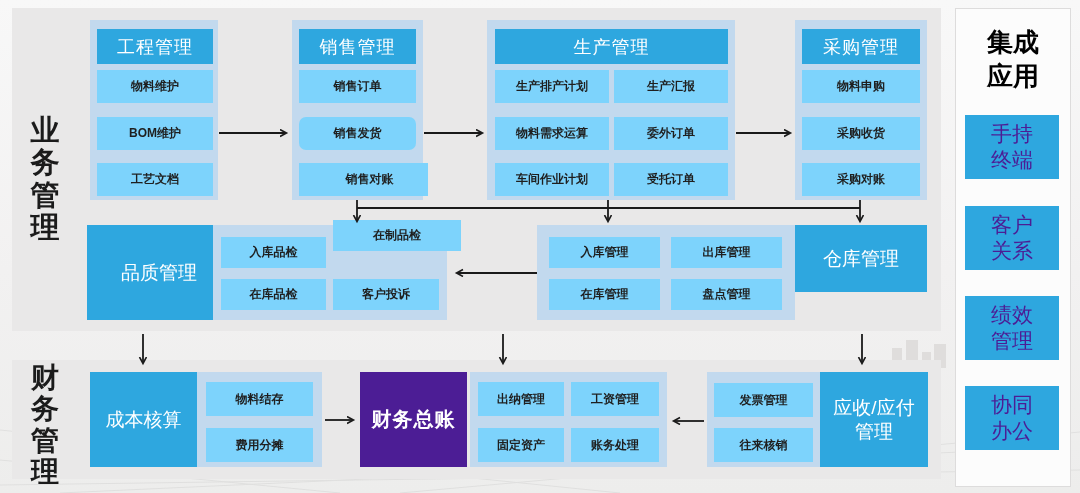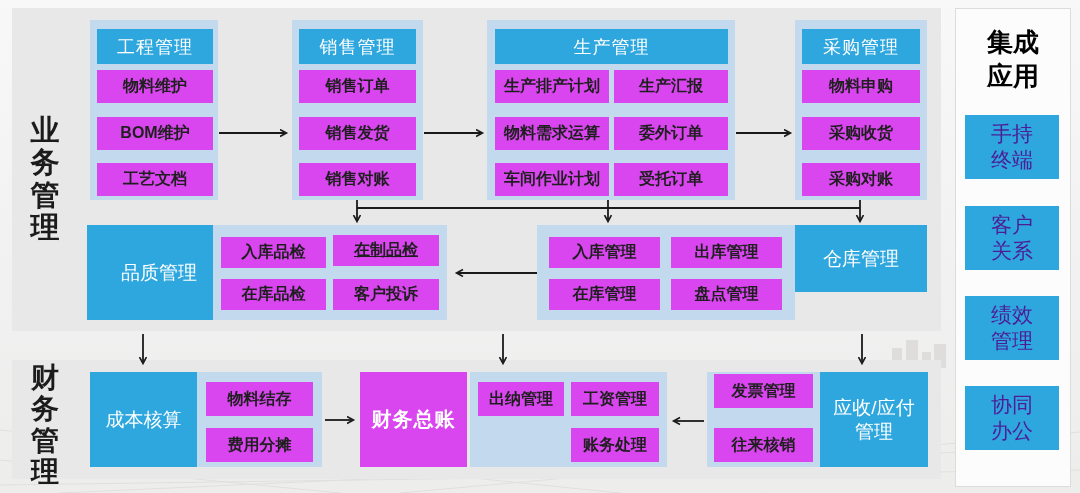--- a/index.html
+++ b/index.html
@@ -23,28 +23,28 @@
     position:absolute;z-index:3;background:#2ea7df;color:#fff;
     display:flex;align-items:center;justify-content:center;
     font-size:18px;font-weight:500;letter-spacing:1px;
   }
   .bluebig{
     position:absolute;z-index:3;background:#2ea7df;color:#fff;
     display:flex;align-items:center;justify-content:center;text-align:center;
     font-size:19px;font-weight:500;line-height:1.25;padding:0 4px;box-sizing:border-box;
   }
   .redbox{
-    position:absolute;z-index:3;background:#d946ef;color:#fff;
+    position:absolute;z-index:3;background:#4c1d95;color:#fff;
     display:flex;align-items:center;justify-content:center;
     font-size:20px;font-weight:700;letter-spacing:1px;
   }
   .wbox{
-    position:absolute;z-index:3;background:#d946ef;color:#1f1f1f;
+    position:absolute;z-index:3;background:#7dd3fc;color:#1f1f1f;
     display:flex;align-items:center;justify-content:center;
-    font-size:16px;font-weight:600;white-space:nowrap;
+    font-size:12px;font-weight:600;white-space:nowrap;
   }
   .sidebar{
     position:absolute;left:955px;top:8px;width:116px;height:479px;
     background:#fcfcfc;border:1px solid #dddcdc;box-sizing:border-box;z-index:1;
   }
   .sidebar-title{
     position:absolute;left:983px;top:26px;width:60px;z-index:2;
     font-size:26px;font-weight:700;color:#000000;line-height:1.3;
     text-align:center;word-break:break-all;
   }
@@ -86,66 +86,67 @@
 
   <div class="lightc" style="left:90px;top:20px;width:128px;height:180px;"></div>
   <div class="bluehead" style="left:97px;top:29px;width:116px;height:35px;">工程管理</div>
   <div class="wbox" style="left:97px;top:70px;width:116px;height:33px;">物料维护</div>
   <div class="wbox" style="left:97px;top:117px;width:116px;height:33px;">BOM维护</div>
   <div class="wbox" style="left:97px;top:163px;width:116px;height:33px;">工艺文档</div>
 
   <div class="lightc" style="left:292px;top:20px;width:131px;height:180px;"></div>
   <div class="bluehead" style="left:299px;top:29px;width:117px;height:35px;">销售管理</div>
   <div class="wbox" style="left:299px;top:70px;width:117px;height:33px;">销售订单</div>
-  <div class="wbox" style="left:299px;top:117px;width:117px;height:33px;">销售发货</div>
-  <div class="wbox" style="left:299px;top:163px;width:117px;height:33px;">销售对账</div>
+  <div class="wbox" style="left:299px;top:117px;width:117px;height:33px;border-radius:7px;">销售发货</div>
+  <div class="wbox" style="left:299px;top:163px;width:117px;height:33px;padding-left:12px;">销售对账</div>
 
   <div class="lightc" style="left:487px;top:20px;width:248px;height:180px;"></div>
   <div class="bluehead" style="left:495px;top:29px;width:233px;height:35px;">生产管理</div>
   <div class="wbox" style="left:495px;top:70px;width:114px;height:33px;">生产排产计划</div>
   <div class="wbox" style="left:614px;top:70px;width:114px;height:33px;">生产汇报</div>
   <div class="wbox" style="left:495px;top:117px;width:114px;height:33px;">物料需求运算</div>
   <div class="wbox" style="left:614px;top:117px;width:114px;height:33px;">委外订单</div>
   <div class="wbox" style="left:495px;top:163px;width:114px;height:33px;">车间作业计划</div>
   <div class="wbox" style="left:614px;top:163px;width:114px;height:33px;">受托订单</div>
 
   <div class="lightc" style="left:795px;top:20px;width:132px;height:180px;"></div>
   <div class="bluehead" style="left:802px;top:29px;width:118px;height:35px;">采购管理</div>
   <div class="wbox" style="left:802px;top:70px;width:118px;height:33px;">物料申购</div>
   <div class="wbox" style="left:802px;top:117px;width:118px;height:33px;">采购收货</div>
   <div class="wbox" style="left:802px;top:163px;width:118px;height:33px;">采购对账</div>
 
   <div class="bluebig" style="left:87px;top:225px;width:126px;height:95px;padding-left:22px;">品质管理</div>
   <div class="lightc" style="left:213px;top:225px;width:234px;height:95px;"></div>
   <div class="wbox" style="left:221px;top:237px;width:105px;height:31px;">入库品检</div>
-  <div class="wbox" style="left:333px;top:235px;width:106px;height:31px;text-decoration:underline;">在制品检</div>
+  <div class="wbox" style="left:333px;top:220px;width:128px;height:31px;">在制品检</div>
   <div class="wbox" style="left:221px;top:279px;width:105px;height:31px;">在库品检</div>
   <div class="wbox" style="left:333px;top:279px;width:106px;height:31px;">客户投诉</div>
 
   <div class="lightc" style="left:537px;top:225px;width:258px;height:95px;"></div>
   <div class="wbox" style="left:549px;top:237px;width:111px;height:31px;">入库管理</div>
   <div class="wbox" style="left:671px;top:237px;width:111px;height:31px;">出库管理</div>
   <div class="wbox" style="left:549px;top:279px;width:111px;height:31px;">在库管理</div>
   <div class="wbox" style="left:671px;top:279px;width:111px;height:31px;">盘点管理</div>
   <div class="bluebig" style="left:795px;top:225px;width:132px;height:67px;">仓库管理</div>
 
   <div class="bluebig" style="left:90px;top:372px;width:107px;height:95px;">成本核算</div>
   <div class="lightc" style="left:197px;top:372px;width:125px;height:95px;"></div>
   <div class="wbox" style="left:206px;top:382px;width:107px;height:34px;">物料结存</div>
   <div class="wbox" style="left:206px;top:428px;width:107px;height:34px;">费用分摊</div>
 
   <div class="redbox" style="left:360px;top:372px;width:107px;height:95px;">财务总账</div>
 
   <div class="lightc" style="left:470px;top:372px;width:197px;height:95px;"></div>
   <div class="wbox" style="left:478px;top:382px;width:86px;height:34px;">出纳管理</div>
   <div class="wbox" style="left:571px;top:382px;width:88px;height:34px;">工资管理</div>
+  <div class="wbox" style="left:478px;top:428px;width:86px;height:34px;">固定资产</div>
   <div class="wbox" style="left:571px;top:428px;width:88px;height:34px;">账务处理</div>
 
   <div class="lightc" style="left:707px;top:372px;width:113px;height:95px;"></div>
-  <div class="wbox" style="left:714px;top:374px;width:99px;height:34px;">发票管理</div>
+  <div class="wbox" style="left:714px;top:383px;width:99px;height:34px;">发票管理</div>
   <div class="wbox" style="left:714px;top:428px;width:99px;height:34px;">往来核销</div>
   <div class="bluebig" style="left:820px;top:372px;width:108px;height:95px;">应收/应付管理</div>
 
   <div class="sidebar"></div>
   <div class="sidebar-title">集成应用</div>
   <div class="sbox" style="top:115px;">
       <span>手持终端</span>
     </div>
   <div class="sbox" style="top:206px;">
       <span>客户关系</span>

